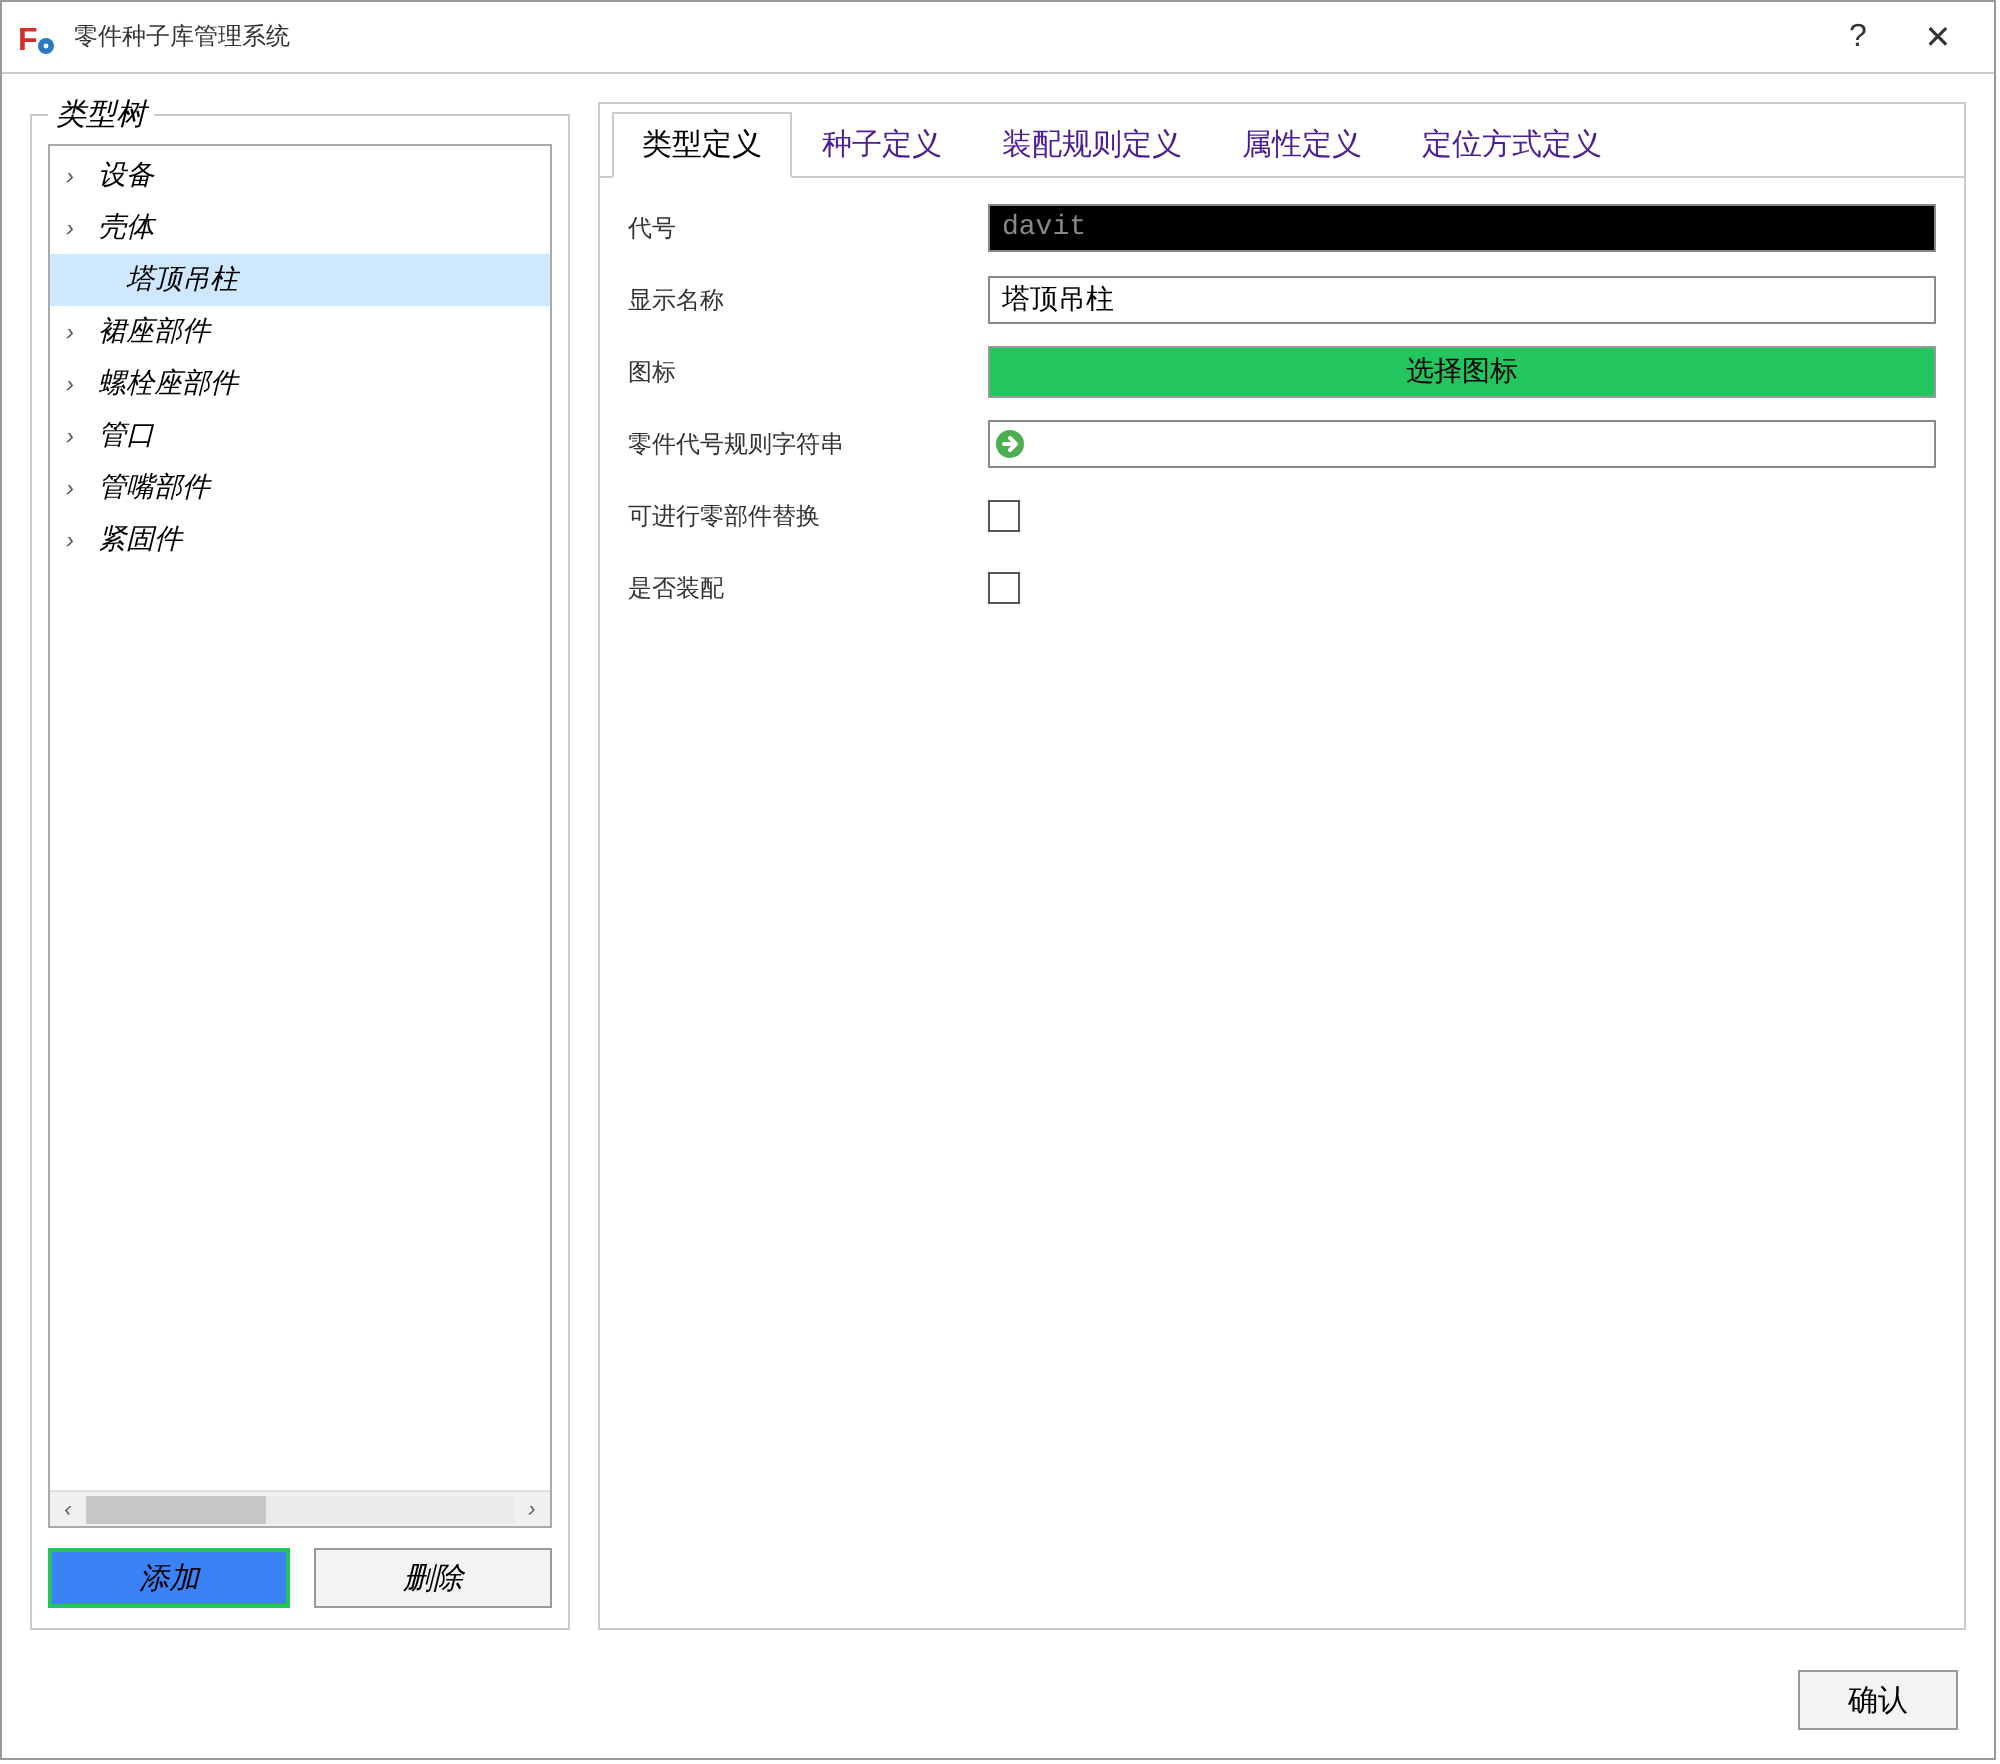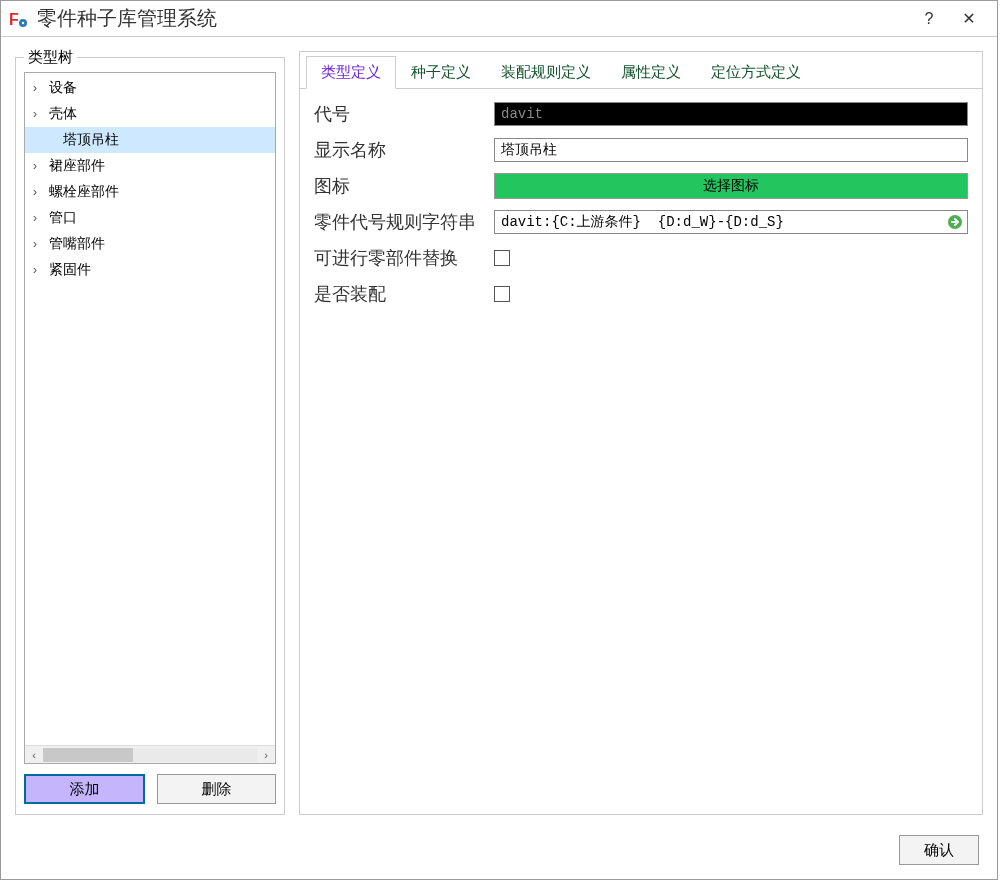--- a/index.html
+++ b/index.html
@@ -27,21 +27,21 @@
       border-bottom: 1px solid #ccc;
       background: #fff;
     }
     .app-icon {
       width: 20px;
       height: 20px;
       margin-right: 8px;
       position: relative;
     }
     .app-icon svg { width: 20px; height: 20px; }
-    .title-text { flex: 1; font-size: 20px; color: #333; }
+    .title-text { flex: 1; font-size: 12px; color: #333; }
     .title-btn {
       width: 40px;
       height: 30px;
       display: flex;
       align-items: center;
       justify-content: center;
       font-size: 16px;
       color: #333;
       cursor: pointer;
     }
@@ -57,20 +57,21 @@
       flex-direction: column;
     }
     .groupbox {
       border: 1px solid #ccc;
       flex: 1;
       display: flex;
       flex-direction: column;
       position: relative;
       padding: 14px 8px 10px 8px;
       margin-top: 6px;
+      font-style: italic;
     }
     .groupbox-title {
       position: absolute;
       top: -10px;
       left: 8px;
       background: #fff;
       padding: 0 4px;
       font-size: 15px;
     }
     .tree-container {
@@ -145,63 +146,63 @@
       height: 30px;
       border: 1px solid #999;
       background: #f3f3f3;
       font-size: 15px;
       cursor: pointer;
       display: flex;
       align-items: center;
       justify-content: center;
     }
     .btn.primary {
-      border: 2px solid #0369a1;
-      background: #c4b5fd;
+      border: 2px solid #22c55e;
+      background: #3b82f6;
     }
     .right-panel {
       flex: 1;
       border: 1px solid #ccc;
       display: flex;
       flex-direction: column;
       padding-top: 4px;
     }
     .tabs {
       display: flex;
       border-bottom: 1px solid #ccc;
       padding-left: 6px;
     }
     .tab {
       padding: 6px 14px;
       font-size: 15px;
-      color: #14532d;
+      color: #4c1d95;
       cursor: pointer;
       border: 1px solid transparent;
       border-bottom: none;
       margin-bottom: -1px;
       position: relative;
     }
     .tab.active {
       background: #fff;
       border-color: #ccc;
       border-bottom: 1px solid #fff;
-      color: #6d28d9;
+      color: #000000;
     }
     .form {
       padding: 12px 14px;
     }
     .form-row {
       display: flex;
       align-items: center;
       margin-bottom: 10px;
       min-height: 26px;
     }
     .form-label {
       width: 180px;
-      font-size: 18px;
+      font-size: 12px;
       color: #333;
     }
     .form-input {
       flex: 1;
       height: 24px;
       border: 1px solid #888;
       padding: 0 6px;
       font-family: "Courier New", "SimSun", monospace;
       font-size: 14px;
       background: #fff;
@@ -347,21 +348,20 @@
           <div class="form-label">显示名称</div>
           <input class="form-input" value="塔顶吊柱" style="">
         </div>
         <div class="form-row">
           <div class="form-label">图标</div>
           <button class="btn-wide">选择图标</button>
         </div>
         <div class="form-row">
           <div class="form-label">零件代号规则字符串</div>
           <div class="input-with-icon">
-            <input class="inner" value="davit:{C:上游条件}  {D:d_W}-{D:d_S}" style="">
             <div class="go-icon">
               <svg width="16" height="16" viewBox="0 0 16 16">
                 <circle cx="8" cy="8" r="7" fill="#4CAF50"></circle>
                 <path d="M5 8 L11 8 M8 5 L11 8 L8 11" stroke="#fff" stroke-width="2" fill="none" stroke-linecap="round" stroke-linejoin="round"></path>
               </svg>
             </div>
           </div>
         </div>
         <div class="form-row">
           <div class="form-label">可进行零部件替换</div>

